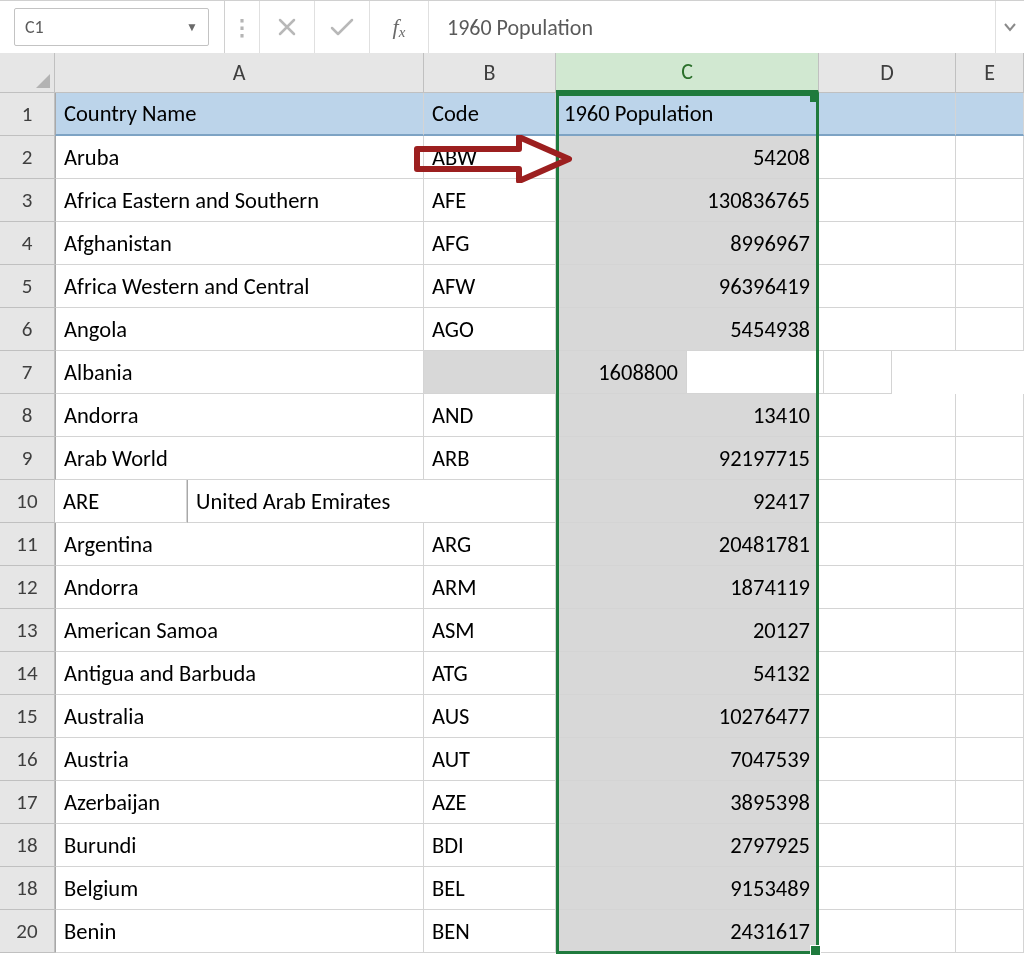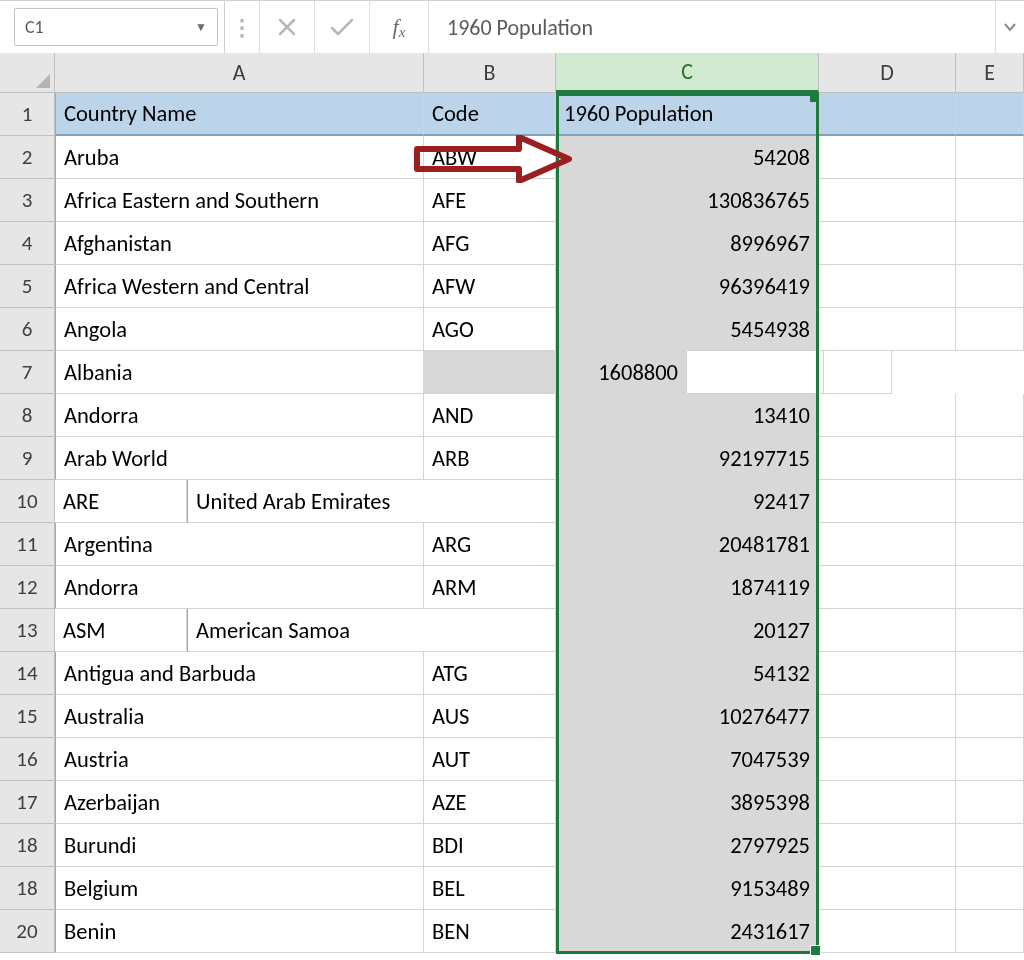--- a/index.html
+++ b/index.html
@@ -18,21 +18,21 @@
     display: flex;
     align-items: stretch;
     height: 52px;
     border-top: 1px solid #d0d0d0;
     background: #ffffff;
   }
   .name-box-wrap {
     width: 225px;
     display: flex;
     align-items: center;
-    padding: 6px 6px 6px 14px;
+    padding: 6px 15px 6px 14px;
     box-sizing: border-box;
     border-right: 1px solid #d0d0d0;
   }
   .name-box {
     flex: 1;
     height: 36px;
     border: 1px solid #c3c3c3;
     border-radius: 2px;
     display: flex;
     align-items: center;
@@ -360,22 +360,22 @@
       <div class="row">
         <div class="row-header">12</div>
         <div class="cell col-A bold leftedge">Andorra</div>
         <div class="cell col-B">ARM</div>
         <div class="cell col-C right selcol">1874119</div>
         <div class="cell col-D"></div>
         <div class="cell col-E"></div>
       </div>
       <div class="row">
         <div class="row-header">13</div>
+        <div class="cell col-A bold leftedge">American Samoa</div>
         <div class="cell col-B">ASM</div>
-        <div class="cell col-A bold leftedge">American Samoa</div>
         <div class="cell col-C right selcol">20127</div>
         <div class="cell col-D"></div>
         <div class="cell col-E"></div>
       </div>
       <div class="row">
         <div class="row-header">14</div>
         <div class="cell col-A bold leftedge">Antigua and Barbuda</div>
         <div class="cell col-B">ATG</div>
         <div class="cell col-C right selcol">54132</div>
         <div class="cell col-D"></div>

